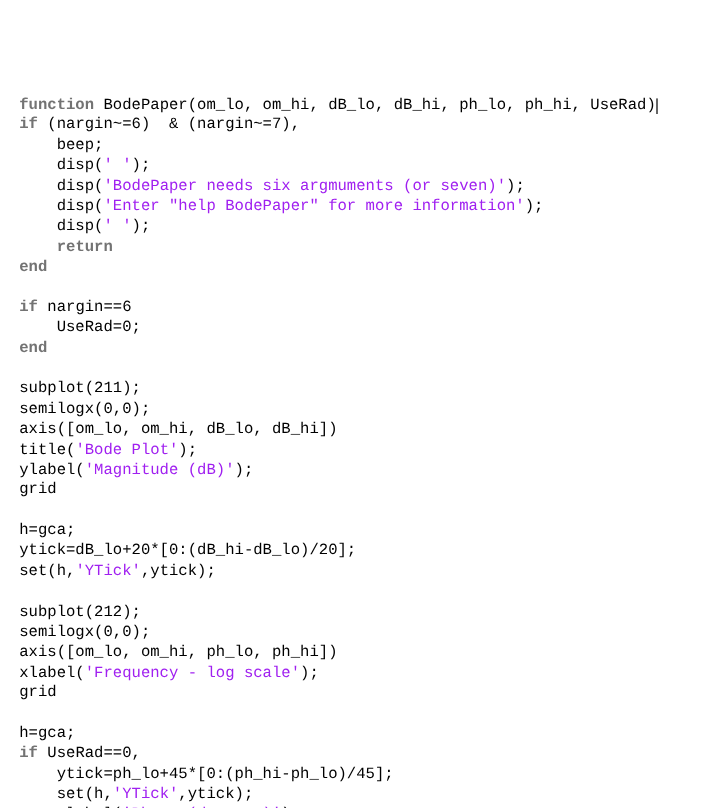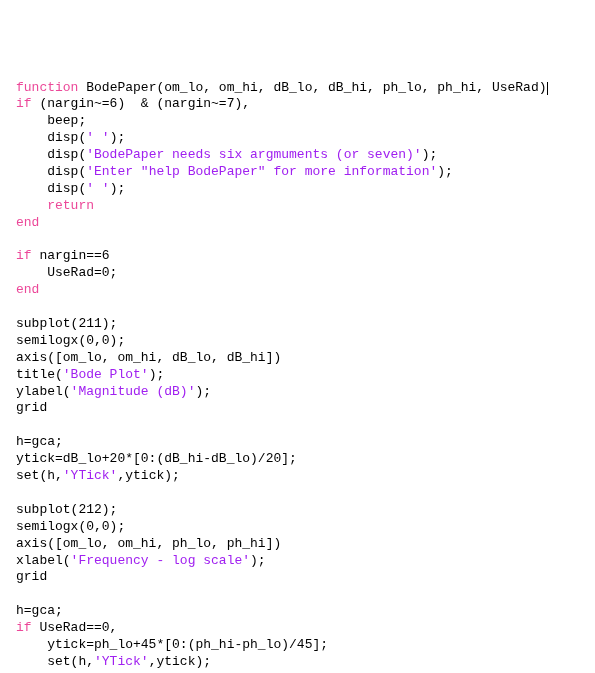--- a/index.html
+++ b/index.html
@@ -5,21 +5,21 @@
   body {
     margin: 0;
     padding: 12px 16px;
     background: #ffffff;
     font-family: "Courier New", Courier, monospace;
     font-size: 13px;
     line-height: 1.3;
     color: #000000;
     white-space: pre;
   }
-  .kw   { color: #ec4899; }  
+  .kw   { color: #737373; font-weight: bold; }  
   .str  { color: #a020f0; }  
   .cursor {
     display: inline-block;
     width: 1px;
     height: 1em;
     background: #000;
     vertical-align: text-bottom;
   }
 </style>
 </head>

